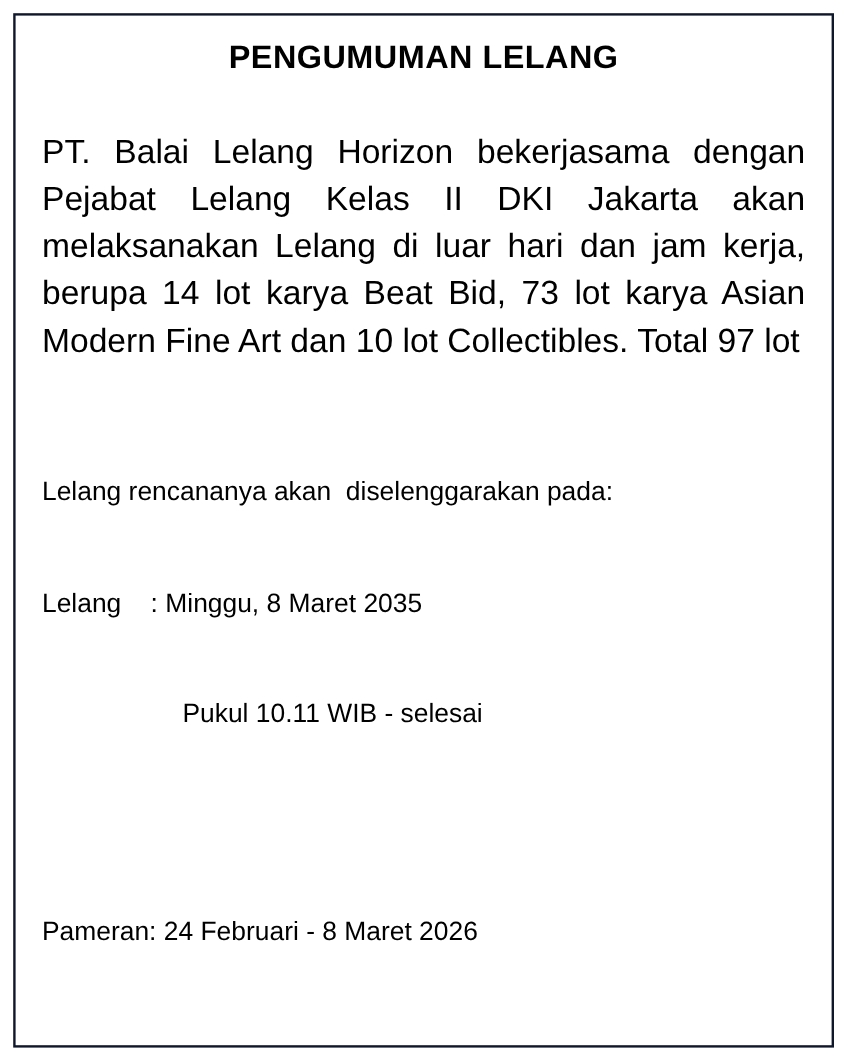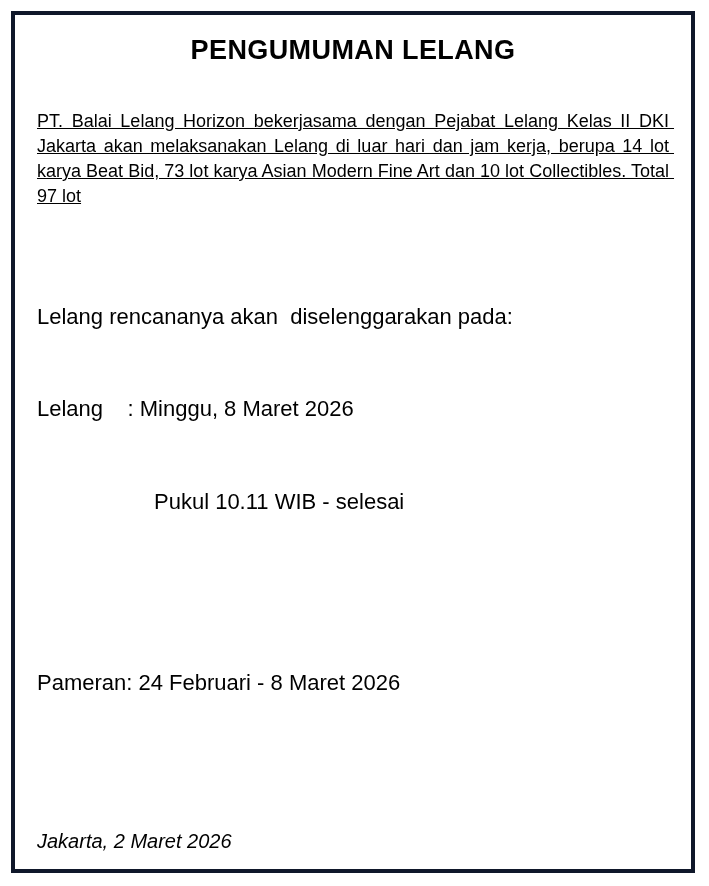--- a/index.html
+++ b/index.html
@@ -16,21 +16,21 @@
     -webkit-font-smoothing: antialiased;
   }
 
   .poster {
     position: absolute;
     left: 11px;
     top: 11px;
     width: 684px;
     height: 862px;
     box-sizing: border-box;
-    border: 4px solid #0f172a;
+    border: 2px solid #0f172a;
     background: #ffffff;
     overflow: hidden;
   }
 
   .inner {
     position: absolute;
     left: 0;
     top: 0;
     right: 0;
     bottom: 0;
@@ -41,27 +41,26 @@
   .title {
     text-align: center;
     font-size: 27px;
     font-weight: bold;
     letter-spacing: 0.4px;
     margin: 9px 0 0 0;
     line-height: 1.25;
   }
 
   .para {
-    font-size: 18px;
+    font-size: 28px;
     line-height: 1.40;
     text-align: justify;
     text-justify: inter-word;
     margin: 0;
     white-space: pre-wrap;
-    text-decoration: underline;
   }
 
   .para-intro {
     margin-top: 41px;
   }
 
   .block {
     font-size: 22px;
     line-height: 1.40;
     margin: 0;
@@ -96,27 +95,26 @@
   <div class="inner">
 
     <h1 class="title">PENGUMUMAN LELANG</h1>
 
     <p class="para para-intro">PT. Balai Lelang Horizon bekerjasama dengan Pejabat Lelang Kelas II DKI Jakarta akan melaksanakan Lelang di luar hari dan jam kerja, berupa 14 lot karya Beat Bid, 73 lot karya Asian Modern Fine Art dan 10 lot Collectibles. Total 97 lot</p>
 
     <div class="gap-lg"></div>
 
     <div class="block">
       <span class="line">Lelang rencananya akan  diselenggarakan pada:</span>
-      <span class="line">Lelang    : Minggu, 8 Maret 2026</span>
+      <span class="line">Lelang    : Minggu, 8 Maret 2035</span>
       <span class="line indent">Pukul 10.11 WIB - selesai</span>
     </div>
 
     <div class="gap-md"></div>
 
     <div class="block">
       <span class="line">Pameran: 24 Februari - 8 Maret 2026</span>
       
     </div>
 
   </div>
 
-  <div class="footer">Jakarta, 2 Maret 2026</div>
 </div>
 
 </body></html>

